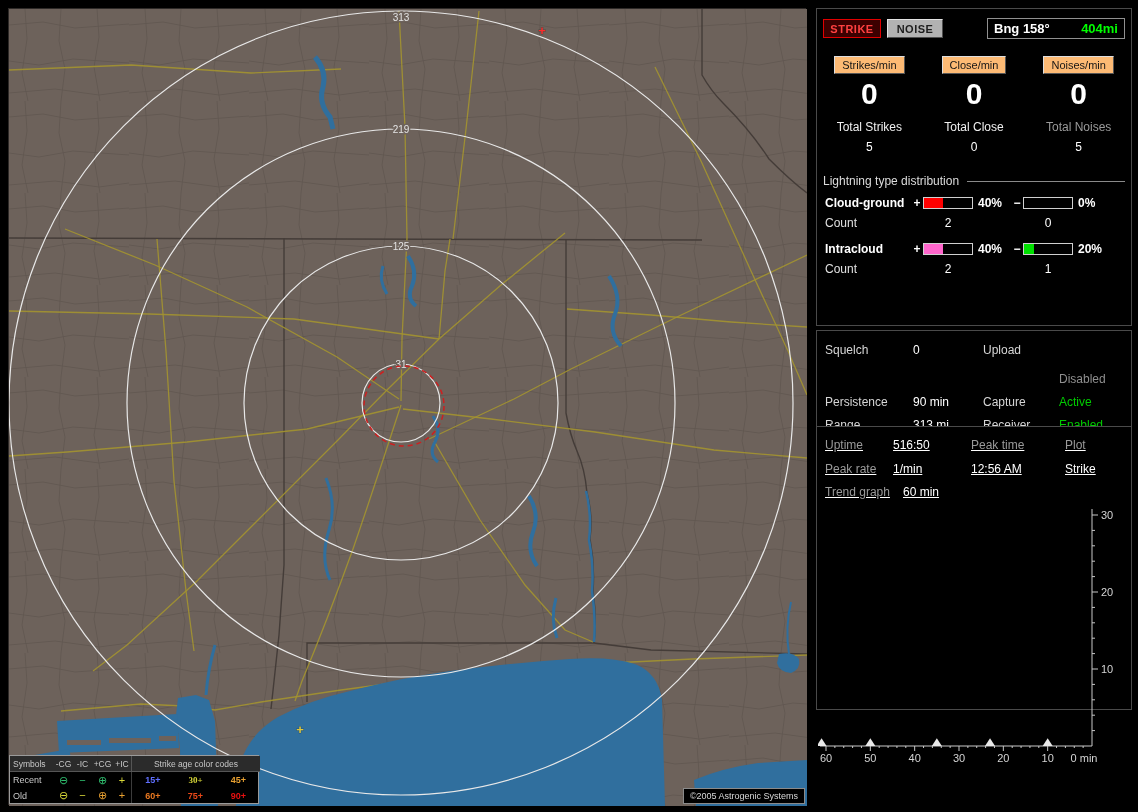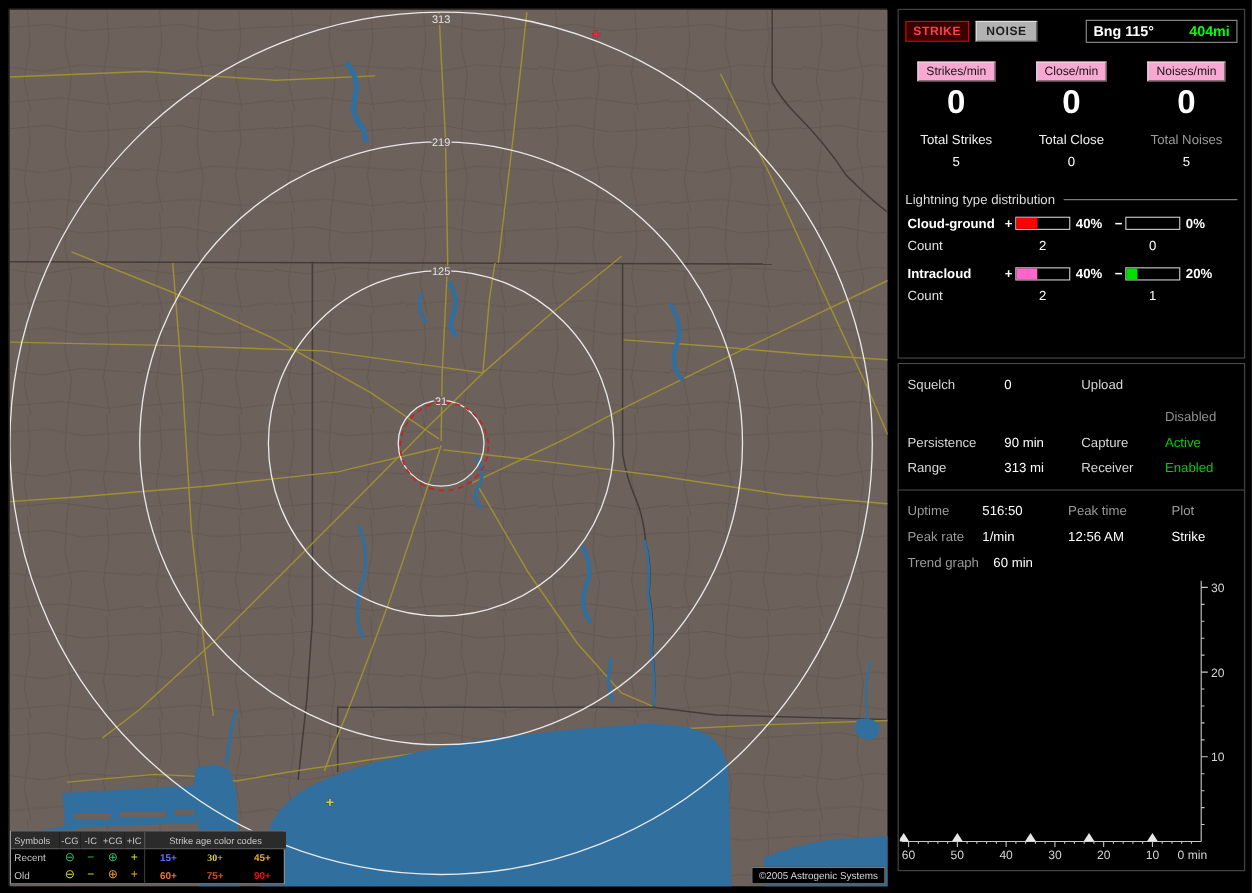--- a/index.html
+++ b/index.html
@@ -43,38 +43,38 @@
   #copyright{
     position:absolute;right:0;bottom:0;width:122px;height:16px;background:#000;
     border:1px solid #8a8a8a;color:#d8d8d8;font-size:9px;
     display:flex;align-items:center;justify-content:center;white-space:nowrap;
   }
   
   #sidebar{position:absolute;left:816px;top:0;width:316px;height:812px;}
   .panel{position:absolute;left:0;width:316px;background:#000;border:1px solid #4a4a4a;}
   #panel-counts{top:8px;height:318px;}
   #panel-status{top:330px;height:118px;}
-  #panel-trend{top:445px;height:347px;}
+  #panel-trend{top:426px;height:284px;text-decoration:underline;}
   
   .p1-header{display:flex;align-items:center;gap:6px;padding:9px 6px 0 6px;}
   .btn-strike{
     width:58px;height:19px;display:flex;align-items:center;justify-content:center;
     background:#3c0000;border:1px solid #e00000;color:#ff4040;font-weight:bold;font-size:11px;letter-spacing:.5px;cursor:default;
   }
   .btn-noise{
     width:56px;height:19px;display:flex;align-items:center;justify-content:center;
     background:#b2b2b2;border:1px solid;border-color:#e2e2e2 #4f4f4f #4f4f4f #e2e2e2;color:#1d1d1d;font-weight:bold;font-size:11px;letter-spacing:.5px;cursor:default;
   }
   .bng-box{
     margin-left:auto;width:138px;height:21px;border:1px solid #909090;background:#000;
     display:flex;align-items:center;justify-content:space-between;padding:0 6px;font-size:13px;font-weight:bold;
   }
   .counters{display:grid;grid-template-columns:1fr 1fr 1fr;text-align:center;margin-top:16px;}
   .chip{
-    display:inline-block;background:#f9a8d4;color:#151515;font-size:11px;padding:2px 7px;
+    display:inline-block;background:#fdba74;color:#151515;font-size:11px;padding:2px 7px;
     border:1px solid;border-color:#dedede #565656 #565656 #dedede;cursor:default;
   }
   .big{font-size:30px;font-weight:bold;color:#fff;margin-top:4px;line-height:32px;}
   .tlabel{font-size:12px;margin-top:10px;}
   .tvalue{font-size:12px;margin-top:6px;color:#fff;}
   .dist-title{display:flex;align-items:center;gap:8px;margin:20px 6px 4px 6px;color:#dcdcdc;font-size:12px;white-space:nowrap;}
   .dist-title .rule{flex:1;border-top:1px solid #8a8a8a;height:0;}
   .dist-row{
     display:grid;grid-template-columns:86px 12px 50px 38px 12px 50px 34px;
     align-items:center;padding:4px 8px 2px 8px;font-size:12px;
@@ -224,21 +224,21 @@
   <div id="copyright">©2005 Astrogenic Systems</div>
 </div>
 
 <div id="sidebar">
 
   <div class="panel" id="panel-counts">
     <div class="p1-header">
       <div class="btn-strike">STRIKE</div>
       <div class="btn-noise">NOISE</div>
       <div class="bng-box">
-        <span>Bng 115°</span>
+        <span>Bng 158°</span>
         <span style="color: rgb(0, 255, 0);">404mi</span>
       </div>
     </div>
 
     <div class="counters">
       <div class="counter">
         <div class="chip">Strikes/min</div>
         <div class="big">0</div>
         <div class="tlabel" style="color: rgb(240, 240, 240);">Total Strikes</div>
         <div class="tvalue">5</div>

